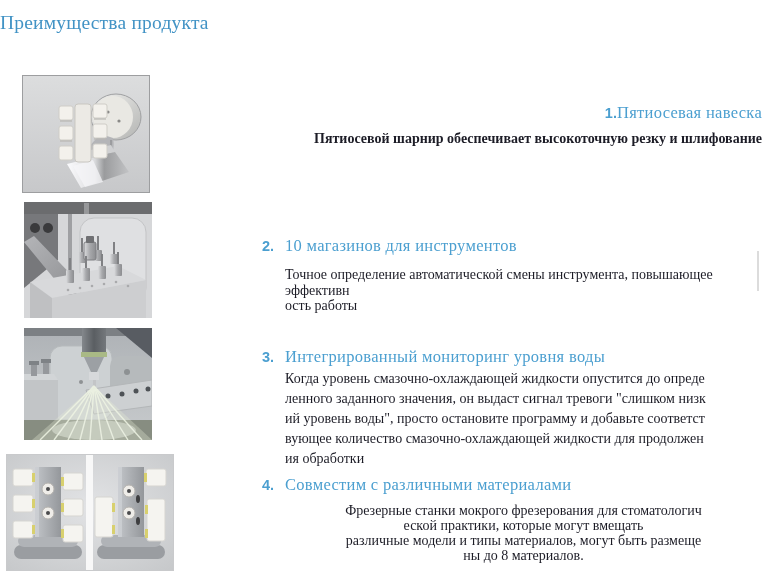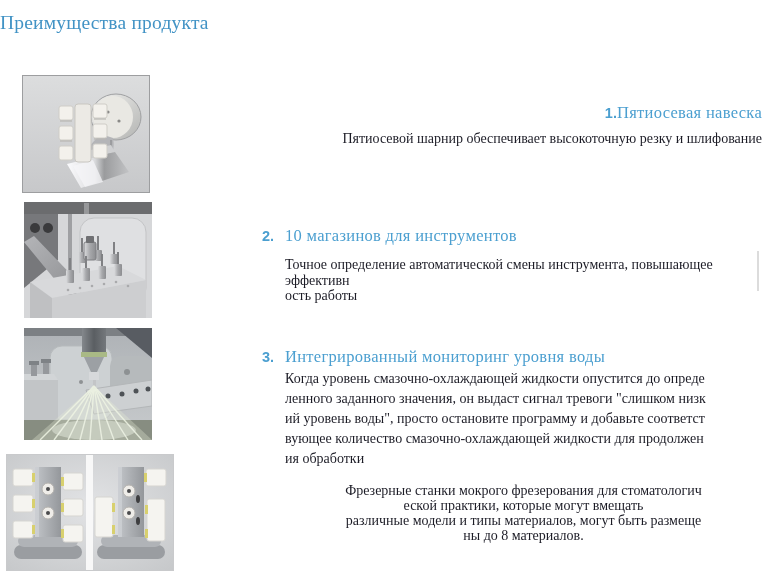--- a/index.html
+++ b/index.html
@@ -34,22 +34,22 @@
   }
   .sec .htext{
     font-family:"Liberation Serif","DejaVu Serif",serif;
     font-size:16.5px;font-weight:400;color:#4b9fd0;letter-spacing:.3px;
   }
   .sec .body{
     margin:0 0 0 23px;color:#1c1c26;white-space:pre-line;
     font-family:"Liberation Serif","DejaVu Serif",serif;font-size:14px;
   }
   .sec1{top:103px;text-align:right;}
-  .sec1 .body{margin-top:6px;line-height:20px;}
-  .sec2{top:226px;}
+  .sec1 .body{margin-top:6px;line-height:20px;font-weight:bold;}
+  .sec2{top:236px;}
   .sec2 .body{margin-top:11px;line-height:15.5px;font-family:Liberation Serif, serif;}
   .sec3{top:347px;}
   .sec3 .body{margin-top:2px;line-height:20px;}
   .sec4{top:475px;}
   .sec4 .body{margin-top:8px;line-height:15px;text-align:center;}
 
   .edge-line{position:absolute;left:757px;top:251px;width:2px;height:40px;background:#dcdcdc;}
 </style>
 </head>
 <body>
@@ -304,20 +304,23 @@
       <span class="num">3.</span><span class="htext">Интегрированный мониторинг уровня воды</span>
     </div>
     <p class="body">Когда уровень смазочно-охлаждающей жидкости опустится до опреде
 ленного заданного значения, он выдаст сигнал тревоги "слишком низк
 ий уровень воды", просто остановите программу и добавьте соответст
 вующее количество смазочно-охлаждающей жидкости для продолжен
 ия обработки</p>
   </section>
 
   <section class="sec sec4">
+    <div class="head">
+      <span class="num">4.</span><span class="htext">Совместим с различными материалами</span>
+    </div>
     <p class="body">Фрезерные станки мокрого фрезерования для стоматологич
 еской практики, которые могут вмещать
 различные модели и типы материалов, могут быть размеще
 ны до 8 материалов.</p>
   </section>
 
   <div class="edge-line"></div>
 </div>
 
 </body></html>

